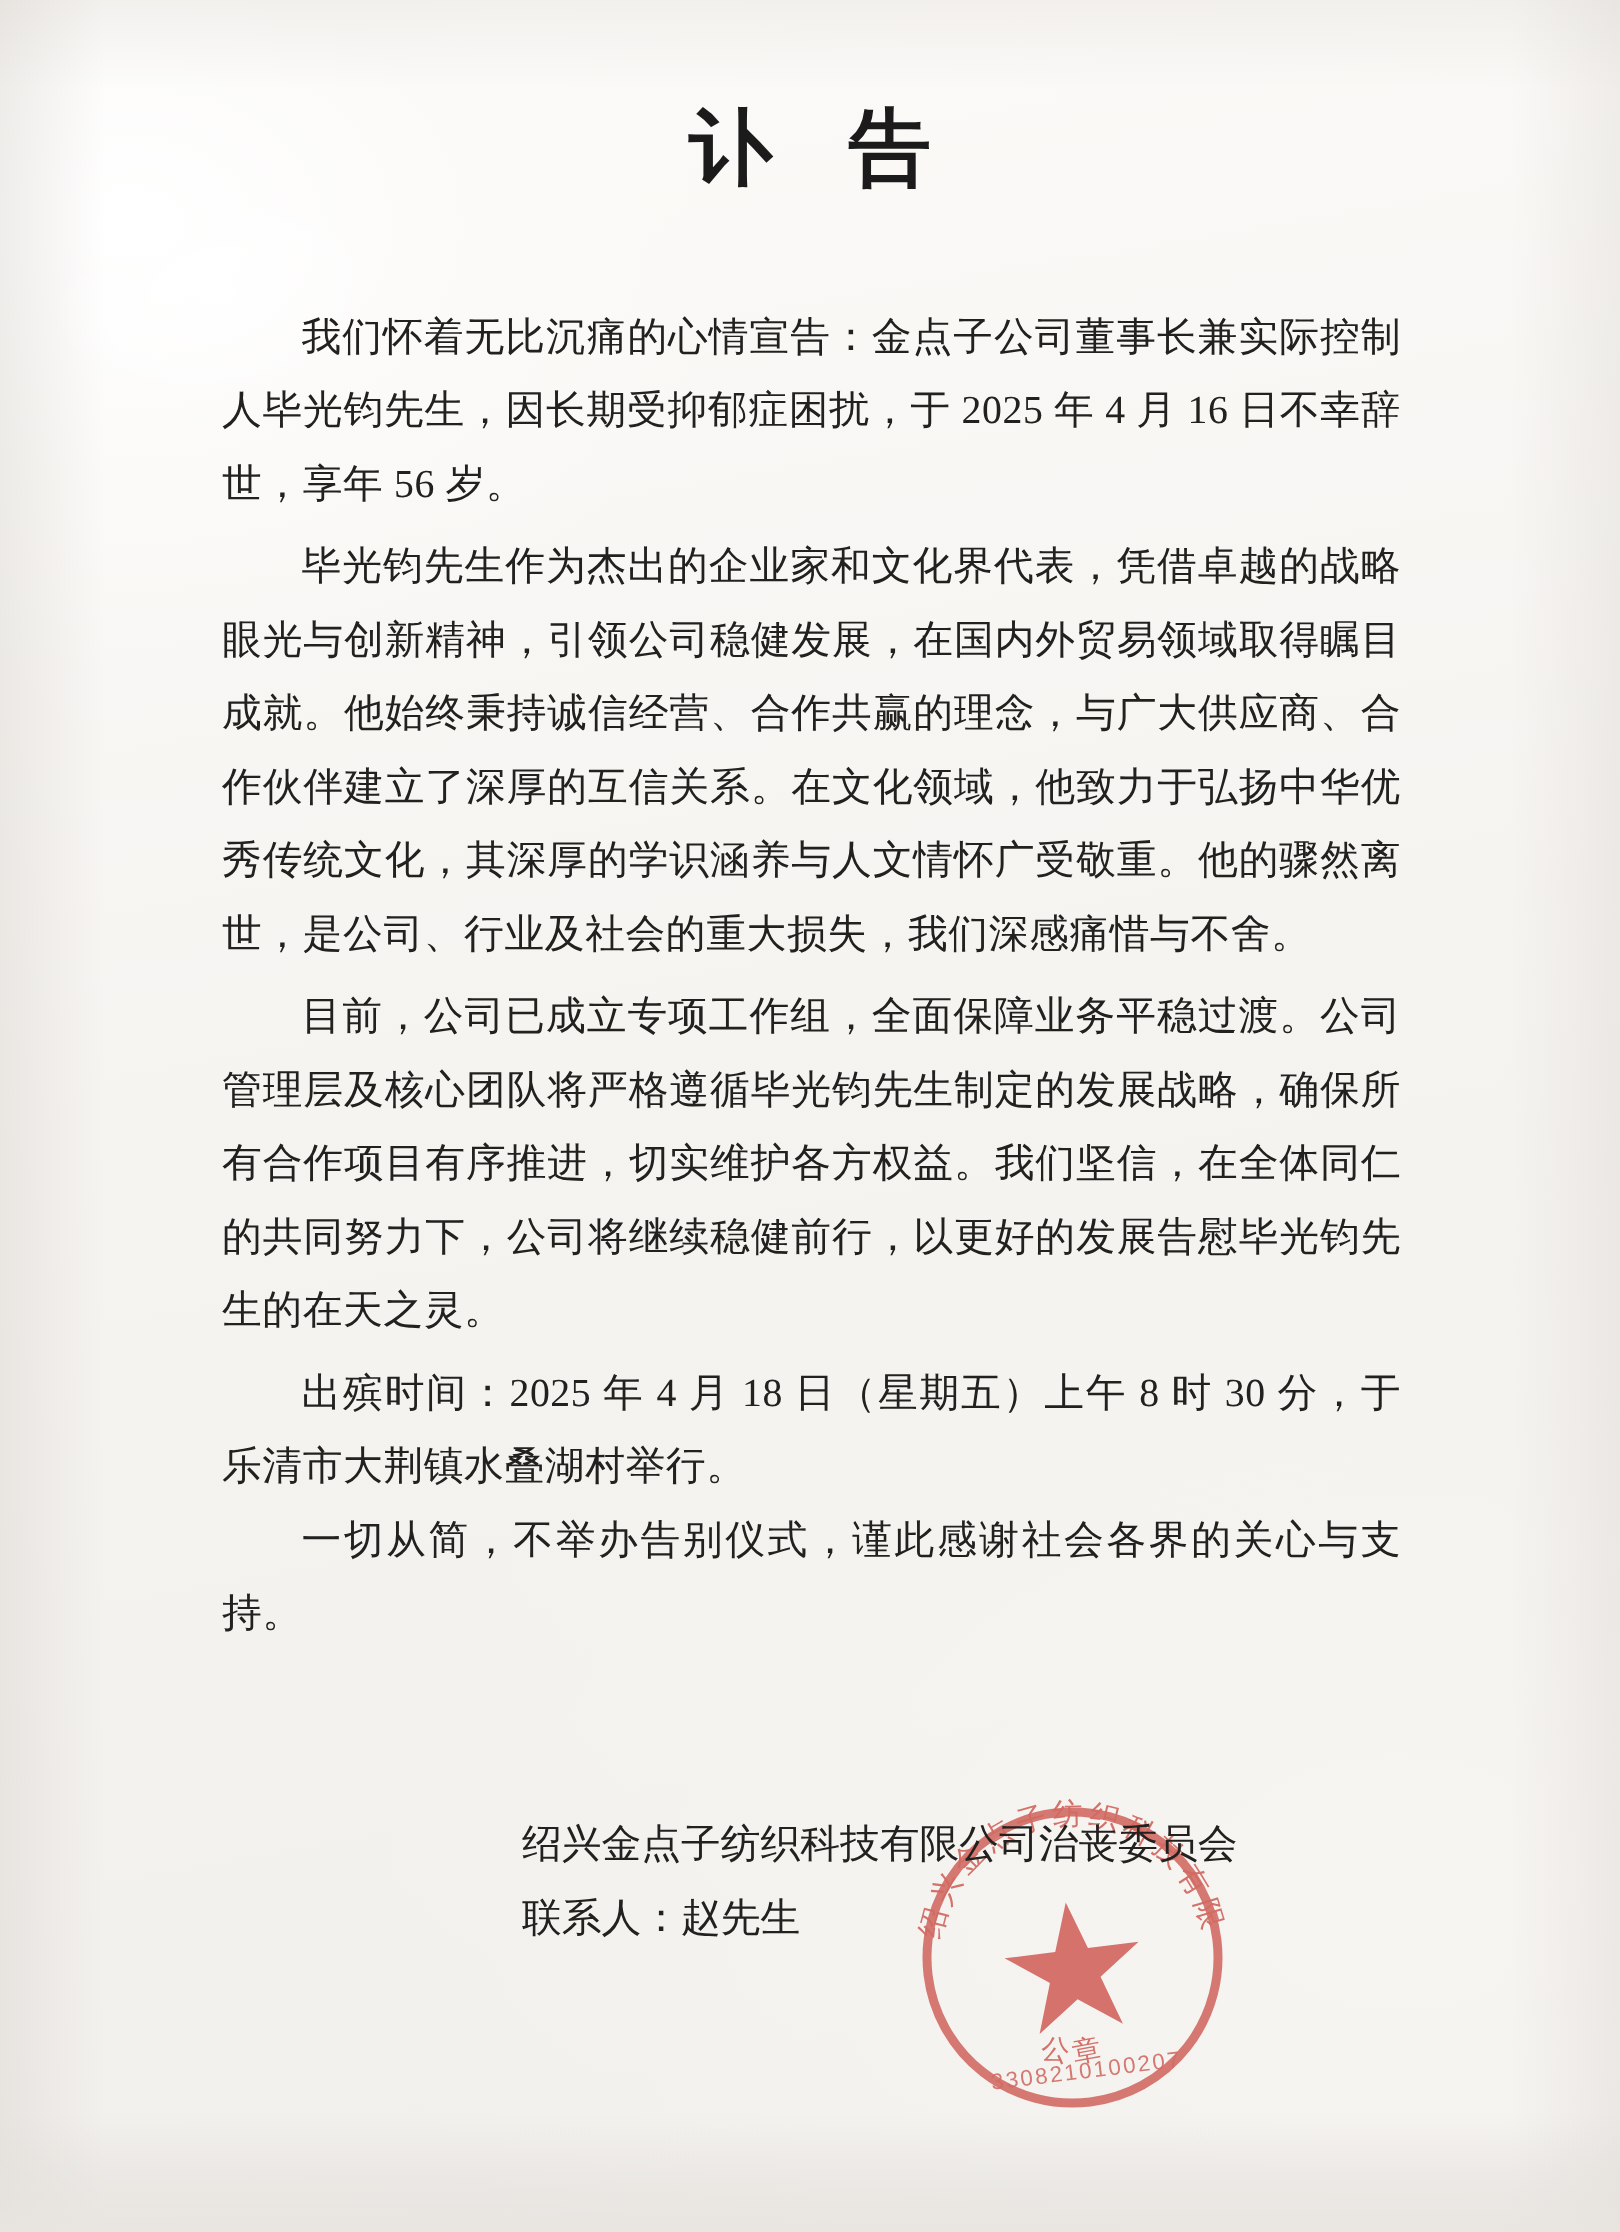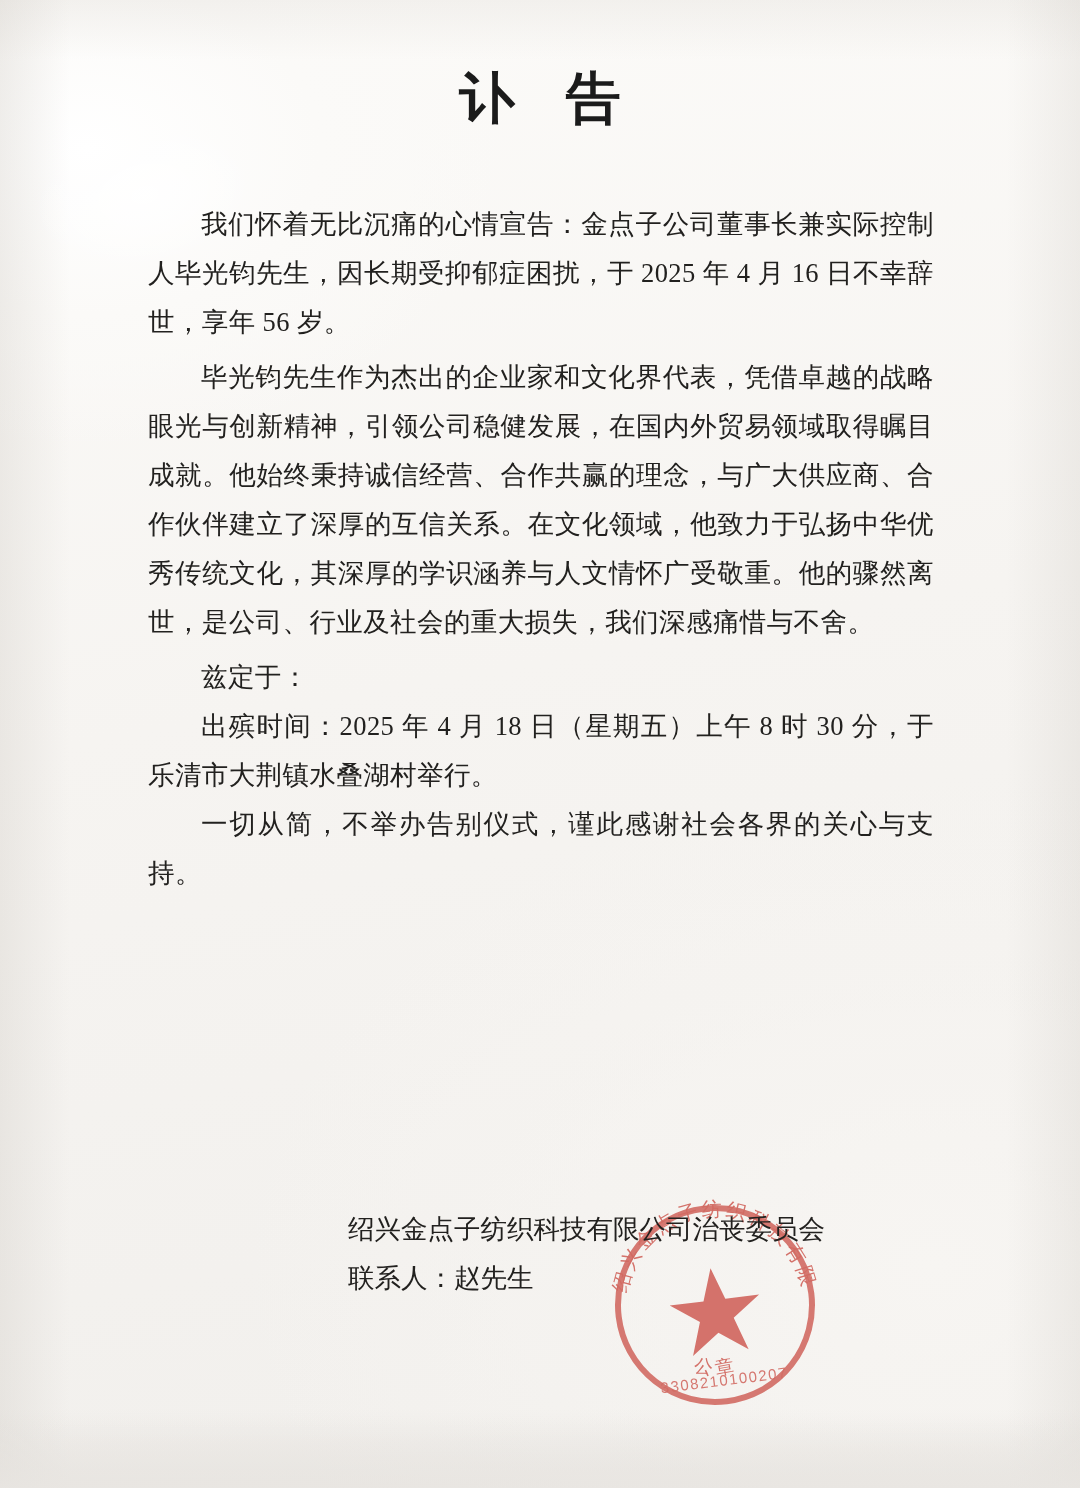--- a/index.html
+++ b/index.html
@@ -127,21 +127,21 @@
 
 <div class="page">
 
   <div class="sheen"></div>
 
   <div class="doc-title">讣 告</div>
 
   <div class="body-text">
     <p class="para">我们怀着无比沉痛的心情宣告：金点子公司董事长兼实际控制人毕光钧先生，因长期受抑郁症困扰，于 2025 年 4 月 16 日不幸辞世，享年 56 岁。</p>
     <p class="para">毕光钧先生作为杰出的企业家和文化界代表，凭借卓越的战略眼光与创新精神，引领公司稳健发展，在国内外贸易领域取得瞩目成就。他始终秉持诚信经营、合作共赢的理念，与广大供应商、合作伙伴建立了深厚的互信关系。在文化领域，他致力于弘扬中华优秀传统文化，其深厚的学识涵养与人文情怀广受敬重。他的骤然离世，是公司、行业及社会的重大损失，我们深感痛惜与不舍。</p>
-    <p class="para tight">兹定于：</p>
+    <p class="para">目前，公司已成立专项工作组，全面保障业务平稳过渡。公司管理层及核心团队将严格遵循毕光钧先生制定的发展战略，确保所有合作项目有序推进，切实维护各方权益。我们坚信，在全体同仁的共同努力下，公司将继续稳健前行，以更好的发展告慰毕光钧先生的在天之灵。</p>
     <p class="para tight">出殡时间：2025 年 4 月 18 日（星期五）上午 8 时 30 分，于乐清市大荆镇水叠湖村举行。</p>
     <p class="para">一切从简，不举办告别仪式，谨此感谢社会各界的关心与支持。</p>
   </div>
 
   <div class="seal">
     <svg width="230" height="230" viewBox="0 0 230 230" xmlns="http://www.w3.org/2000/svg">
       <defs>
         <path id="sealArcTop" d="M 26,115 A 89,89 0 1 1 204,115"></path>
         <path id="sealArcBottom" d="M 46,115 A 69,69 0 0 0 184,115"></path>
       </defs>

